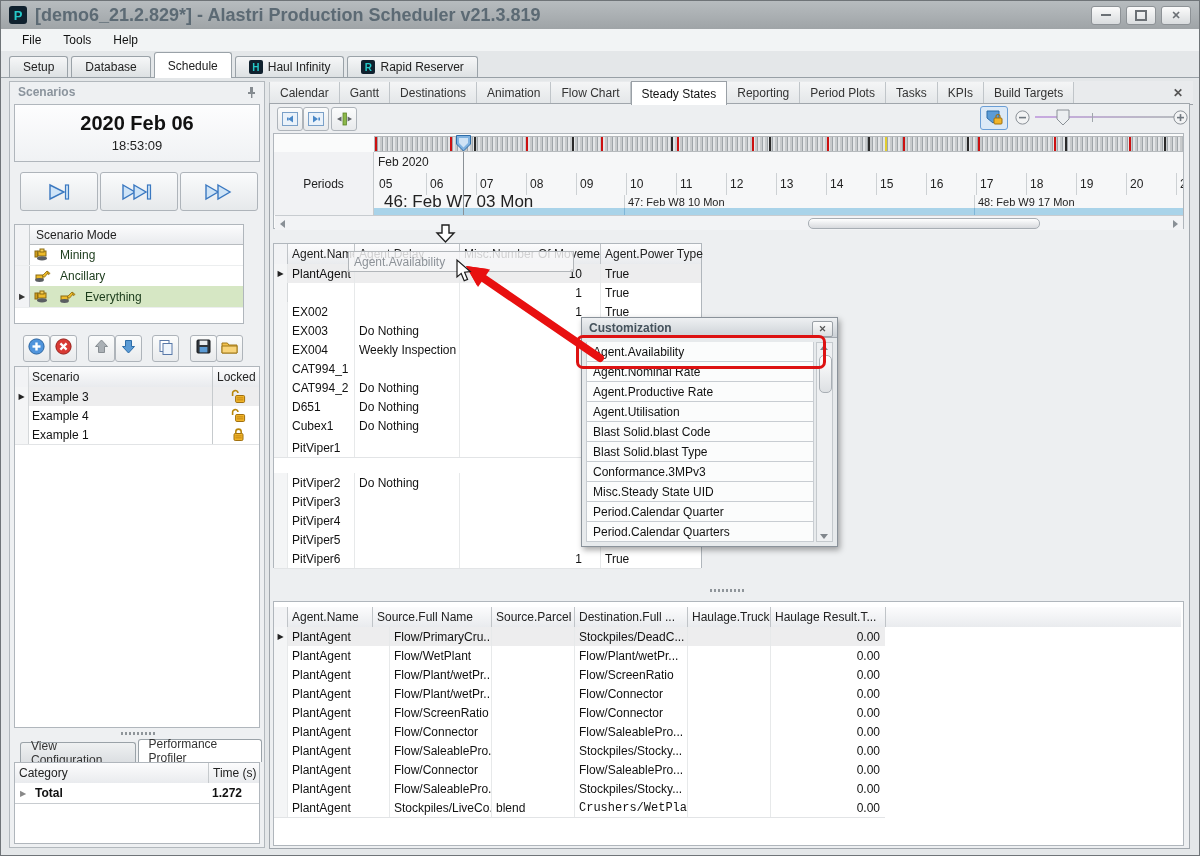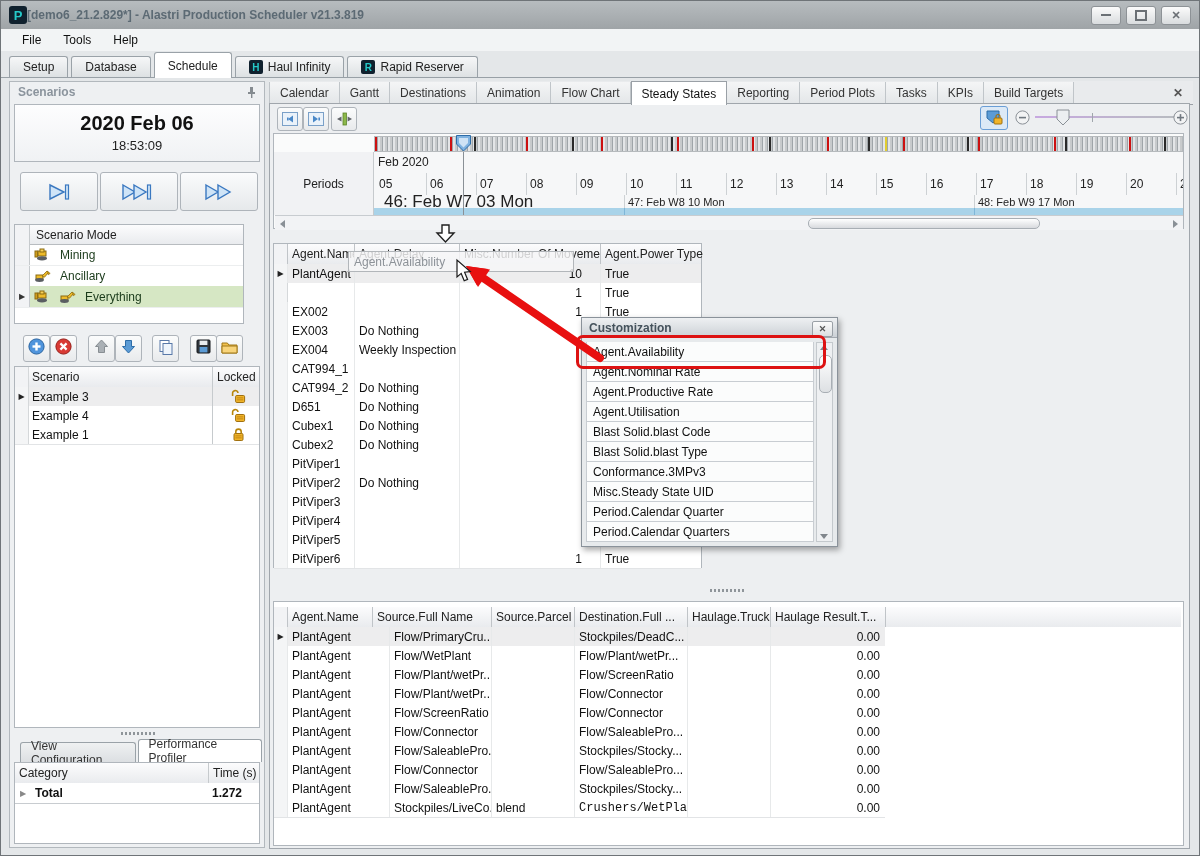--- a/index.html
+++ b/index.html
@@ -2,21 +2,21 @@
 <html><head>
 <meta charset="utf-8">
 <style>
   html,body{margin:0;padding:0;width:1200px;height:856px;overflow:hidden;
     font-family:"Liberation Sans",sans-serif;background:#9aa0a4;}
   .abs{position:absolute;}
   .win{position:absolute;left:0;top:0;width:1198px;height:854px;border:1px solid #6f7478;background:#e4e7e9;}
   
   .titlebar{position:absolute;left:0;top:0;right:0;height:28px;background:linear-gradient(#b7bcbf,#9fa4a7);display:flex;align-items:center;}
   .logo{width:18px;height:18px;margin-left:8px;border-radius:3px;background:#10212e;color:#25c9c9;font-weight:bold;font-size:13px;display:flex;align-items:center;justify-content:center;}
-  .title{margin-left:0;font-size:12px;font-weight:bold;color:#5c6a74;}
+  .title{margin-left:8px;font-size:18px;font-weight:bold;color:#5c6a74;}
   .winbtns{margin-left:auto;margin-right:8px;display:flex;gap:5px;}
   .winbtn{width:28px;height:17px;border:1px solid #8d9296;border-radius:3px;background:linear-gradient(#fbfbfb,#d9dcde);display:flex;align-items:center;justify-content:center;color:#6b7075;}
   .glyph-min{width:10px;height:2px;background:#6b7075;}
   .glyph-max{width:8px;height:7px;border:2px solid #6b7075;}
   .glyph-x{font-size:11px;font-weight:bold;line-height:1;}
   
   .menubar{position:absolute;top:28px;left:0;right:0;height:22px;background:#f2f4f5;display:flex;align-items:center;padding-left:10px;font-size:12px;color:#111;}
   .menu-item{padding:3px 11px;}
   .apptabs{position:absolute;top:50px;left:0;right:0;height:26px;border-bottom:1px solid #98a0a6;display:flex;align-items:flex-end;padding-left:8px;background:#e4e7e9;}
   .apptab{height:20px;display:flex;align-items:center;gap:5px;padding:0 13px;border:1px solid #9aa2a8;border-bottom:none;border-radius:3px 3px 0 0;background:linear-gradient(#f6f7f8,#dde1e3);margin-right:3px;font-size:12px;color:#222;}
@@ -518,21 +518,21 @@
             <div class="cell num" style="left: 185px; width: 141px; border-left: 1px solid rgb(231, 233, 234);"></div>
             <div class="cell " style="left: 326px; width: 103px; border-left: 1px solid rgb(231, 233, 234);"></div>
           </div>
           <div class="row" style="top: 171px;">
             <div class="ind"></div>
             <div class="cell " style="left: 13px; width: 67px; border-left: 1px solid rgb(231, 233, 234);">Cubex2</div>
             <div class="cell " style="left: 80px; width: 105px; border-left: 1px solid rgb(231, 233, 234);">Do Nothing</div>
             <div class="cell num" style="left: 185px; width: 141px; border-left: 1px solid rgb(231, 233, 234);"></div>
             <div class="cell " style="left: 326px; width: 103px; border-left: 1px solid rgb(231, 233, 234);"></div>
           </div>
-          <div class="row" style="top: 190px;">
+          <div class="row" style="top: 174px;">
             <div class="ind"></div>
             <div class="cell " style="left: 13px; width: 67px; border-left: 1px solid rgb(231, 233, 234);">PitViper1</div>
             <div class="cell " style="left: 80px; width: 105px; border-left: 1px solid rgb(231, 233, 234);"></div>
             <div class="cell num" style="left: 185px; width: 141px; border-left: 1px solid rgb(231, 233, 234);"></div>
             <div class="cell " style="left: 326px; width: 103px; border-left: 1px solid rgb(231, 233, 234);"></div>
           </div>
           <div class="row" style="top: 209px;">
             <div class="ind"></div>
             <div class="cell " style="left: 13px; width: 67px; border-left: 1px solid rgb(231, 233, 234);">PitViper2</div>
             <div class="cell " style="left: 80px; width: 105px; border-left: 1px solid rgb(231, 233, 234);">Do Nothing</div>

